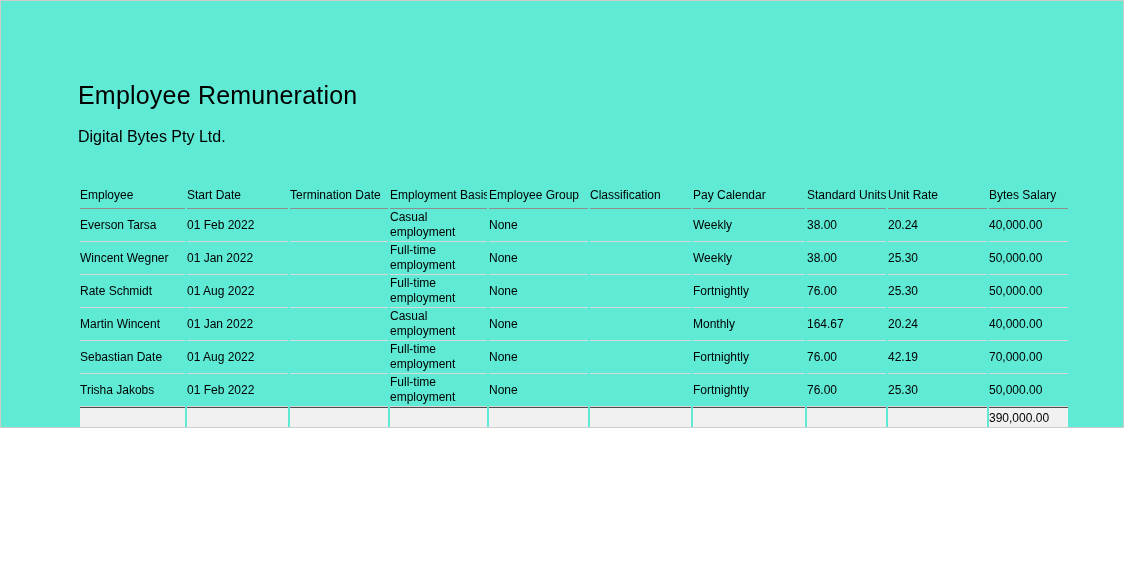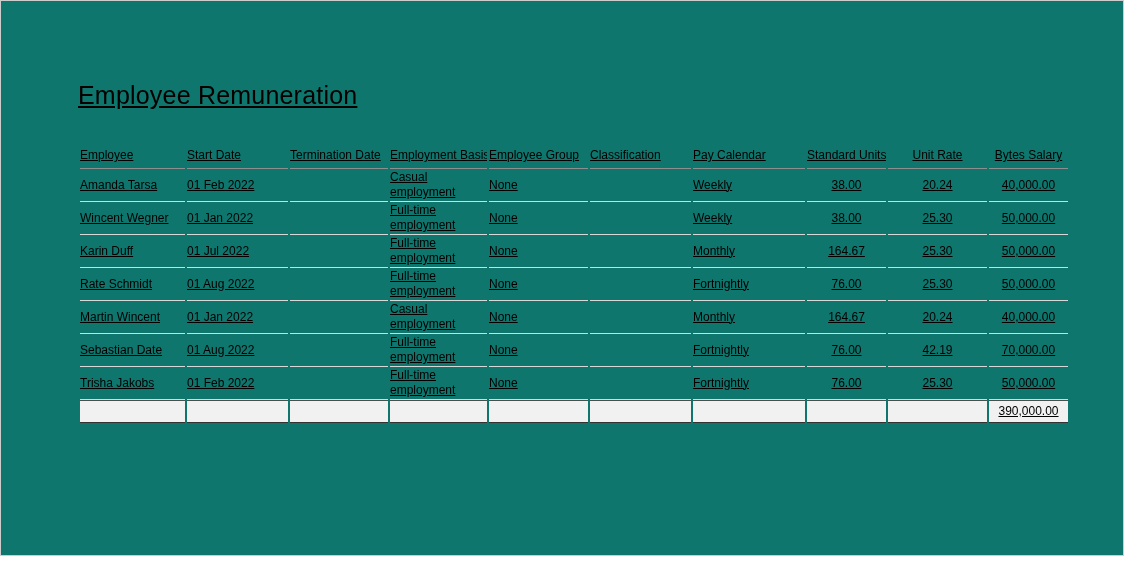--- a/index.html
+++ b/index.html
@@ -5,26 +5,25 @@
   html, body {
     margin: 0;
     padding: 0;
     background: #ffffff;
     font-family: "Liberation Sans", sans-serif;
     color: #000000;
   }
   .page {
     box-sizing: border-box;
     width: 1124px;
-    height: 556px;
+    height: 428px;
     border: 1px solid #cdcdcd;
-    background: #0f766e;
+    background: #5eead4;
     overflow: hidden;
     position: relative;
-    text-decoration: underline;
   }
   .content {
     padding: 80px 77px 0 77px;
   }
   h1.report-title {
     margin: 0 0 14px 0;
     font-size: 25px;
     font-weight: normal;
     letter-spacing: 0.2px;
   }
@@ -59,29 +58,30 @@
   }
   tfoot td {
     background: #f1f1f1;
     border-top: 1px solid #4d4d4d;
     border-bottom: 1px solid #333333;
     height: 17px;
     padding: 2px 0;
     line-height: 15px;
     vertical-align: middle;
   }
-  .num { text-align: center; }
+  .num { text-align: left; }
 </style>
 </head>
 <body>
 
 <div class="page">
   <div class="content">
 
     <h1 class="report-title">Employee Remuneration</h1>
+    <div class="subtitle">Digital Bytes Pty Ltd.</div>
 
     <table class="report-table">
       <colgroup>
         <col style="width:105px">
           <col style="width:101px">
           <col style="width:98px">
         <col style="width:97px">
           <col style="width:99px">
           <col style="width:101px">
         <col style="width:112px">
@@ -98,52 +98,40 @@
           <th>Employee Group</th>
           <th>Classification</th>
           <th>Pay Calendar</th>
           <th class="num">Standard Units</th>
           <th class="num">Unit Rate</th>
           <th class="num">Bytes Salary</th>
         </tr>
       </thead>
       <tbody id="table-body">
           <tr>
-            <td>Amanda Tarsa</td>
+            <td>Everson Tarsa</td>
             <td>01 Feb 2022</td>
             <td></td>
             <td>Casual employment</td>
             <td>None</td>
             <td></td>
             <td>Weekly</td>
             <td class="num">38.00</td>
             <td class="num">20.24</td>
             <td class="num">40,000.00</td>
           </tr>
           <tr>
             <td>Wincent Wegner</td>
             <td>01 Jan 2022</td>
             <td></td>
             <td>Full-time employment</td>
             <td>None</td>
             <td></td>
             <td>Weekly</td>
             <td class="num">38.00</td>
-            <td class="num">25.30</td>
-            <td class="num">50,000.00</td>
-          </tr>
-          <tr>
-            <td>Karin Duff</td>
-            <td>01 Jul 2022</td>
-            <td></td>
-            <td>Full-time employment</td>
-            <td>None</td>
-            <td></td>
-            <td>Monthly</td>
-            <td class="num">164.67</td>
             <td class="num">25.30</td>
             <td class="num">50,000.00</td>
           </tr>
           <tr>
             <td>Rate Schmidt</td>
             <td>01 Aug 2022</td>
             <td></td>
             <td>Full-time employment</td>
             <td>None</td>
             <td></td>

